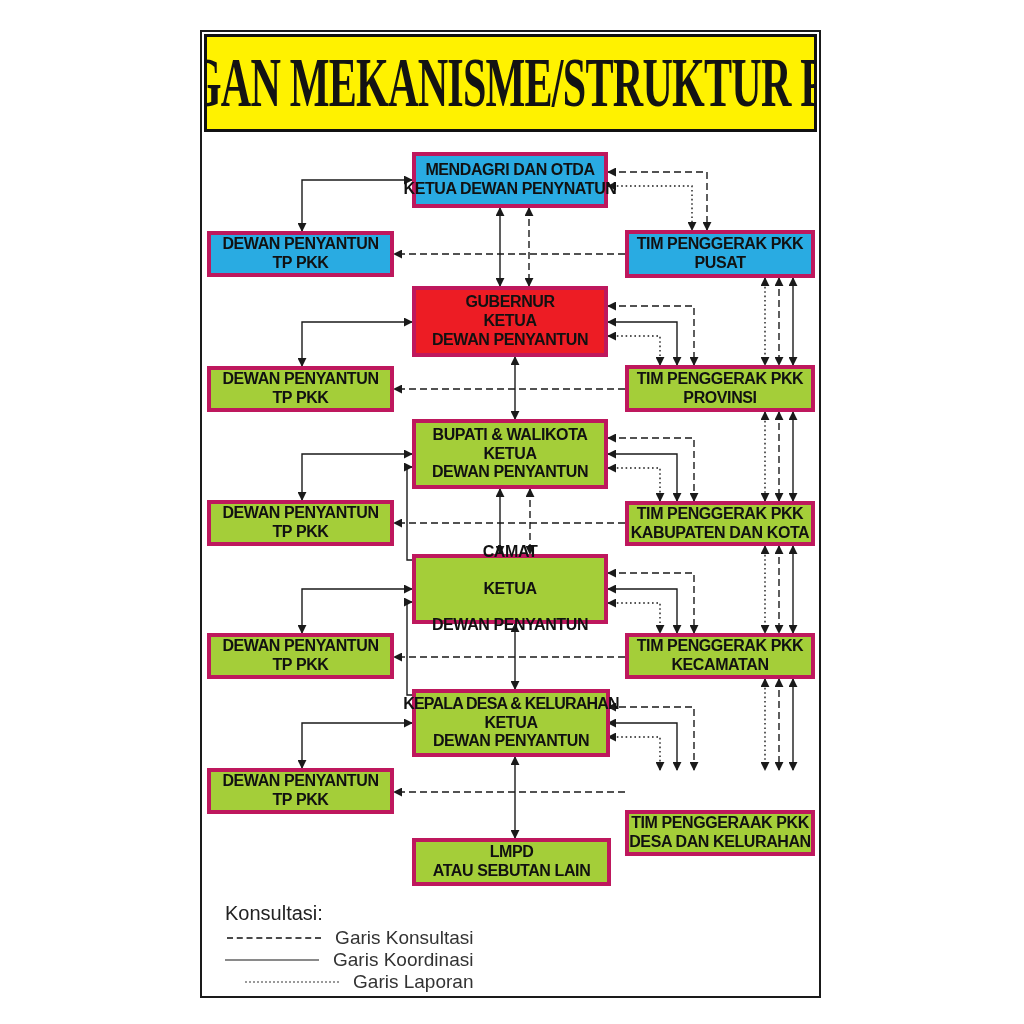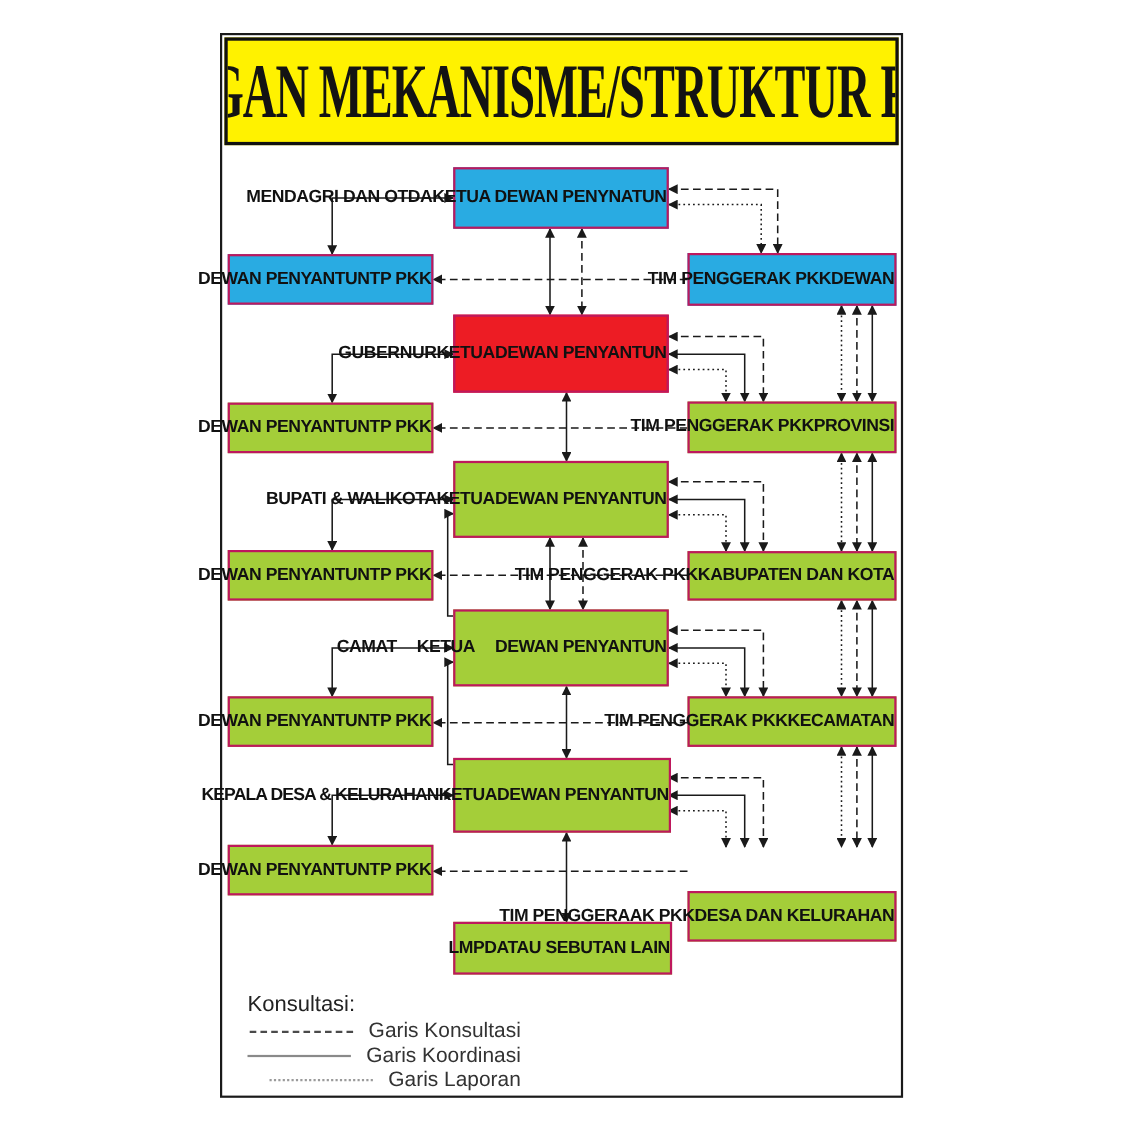--- a/index.html
+++ b/index.html
@@ -6,22 +6,22 @@
   #page{position:relative;width:1024px;height:1024px;background:#fff;overflow:hidden;
         font-family:"Liberation Sans",sans-serif;}
   #frame{position:absolute;left:200px;top:30px;width:621px;height:968px;
          border:2px solid #1a1a1a;box-sizing:border-box;background:#fff;}
   #title-banner{position:absolute;left:204px;top:34px;width:613px;height:98px;
          background:#FFF200;border:3px solid #111;box-sizing:border-box;
          display:flex;align-items:center;justify-content:center;overflow:hidden;z-index:3;}
   #title-banner .t{font-family:"Liberation Serif",serif;font-weight:bold;font-size:54px;
          color:#131313;white-space:nowrap;letter-spacing:-1px;
          transform:scale(0.78,1.30);transform-origin:center;}
-  .box{position:absolute;display:flex;justify-content:flex-end;
-       align-items:center;border:2px solid #be185d;box-sizing:border-box;
+  .box{position:absolute;display:flex;flex-direction:column;justify-content:center;
+       align-items:center;border:4px solid #be185d;box-sizing:border-box;
        text-align:center;z-index:2;}
   .box .bl{white-space:nowrap;font-weight:bold;color:#111;font-size:16px;
        line-height:1.18;letter-spacing:-0.4px;}
   .c-blue{background:#29ABE2;}
   .c-red{background:#ED1C24;}
   .c-green{background:#A4CE39;}
   #lines{position:absolute;left:0;top:0;width:1024px;height:1024px;z-index:1;}
   .ln{stroke:#1a1a1a;stroke-width:1.4;fill:none;}
   .dash{stroke-dasharray:7 4;}
   .dot{stroke-dasharray:1.6 2.8;}
@@ -152,21 +152,21 @@
     <div class="bl">DEWAN PENYANTUN</div>
     <div class="bl">TP PKK</div>
   </div>
   <div class="box c-green" style="left:207px;top:768px;width:187px;height:46px;">
     <div class="bl">DEWAN PENYANTUN</div>
     <div class="bl">TP PKK</div>
   </div>
 
   <div class="box c-blue" style="left:625px;top:230px;width:190px;height:48px;">
     <div class="bl">TIM PENGGERAK PKK</div>
-    <div class="bl">DEWAN</div>
+    <div class="bl">PUSAT</div>
   </div>
   <div class="box c-green" style="left:625px;top:365px;width:190px;height:47px;">
     <div class="bl">TIM PENGGERAK PKK</div>
     <div class="bl">PROVINSI</div>
   </div>
   <div class="box c-green" style="left:625px;top:501px;width:190px;height:45px;">
     <div class="bl">TIM PENGGERAK PKK</div>
     <div class="bl">KABUPATEN DAN KOTA</div>
   </div>
   <div class="box c-green" style="left:625px;top:633px;width:190px;height:46px;">

